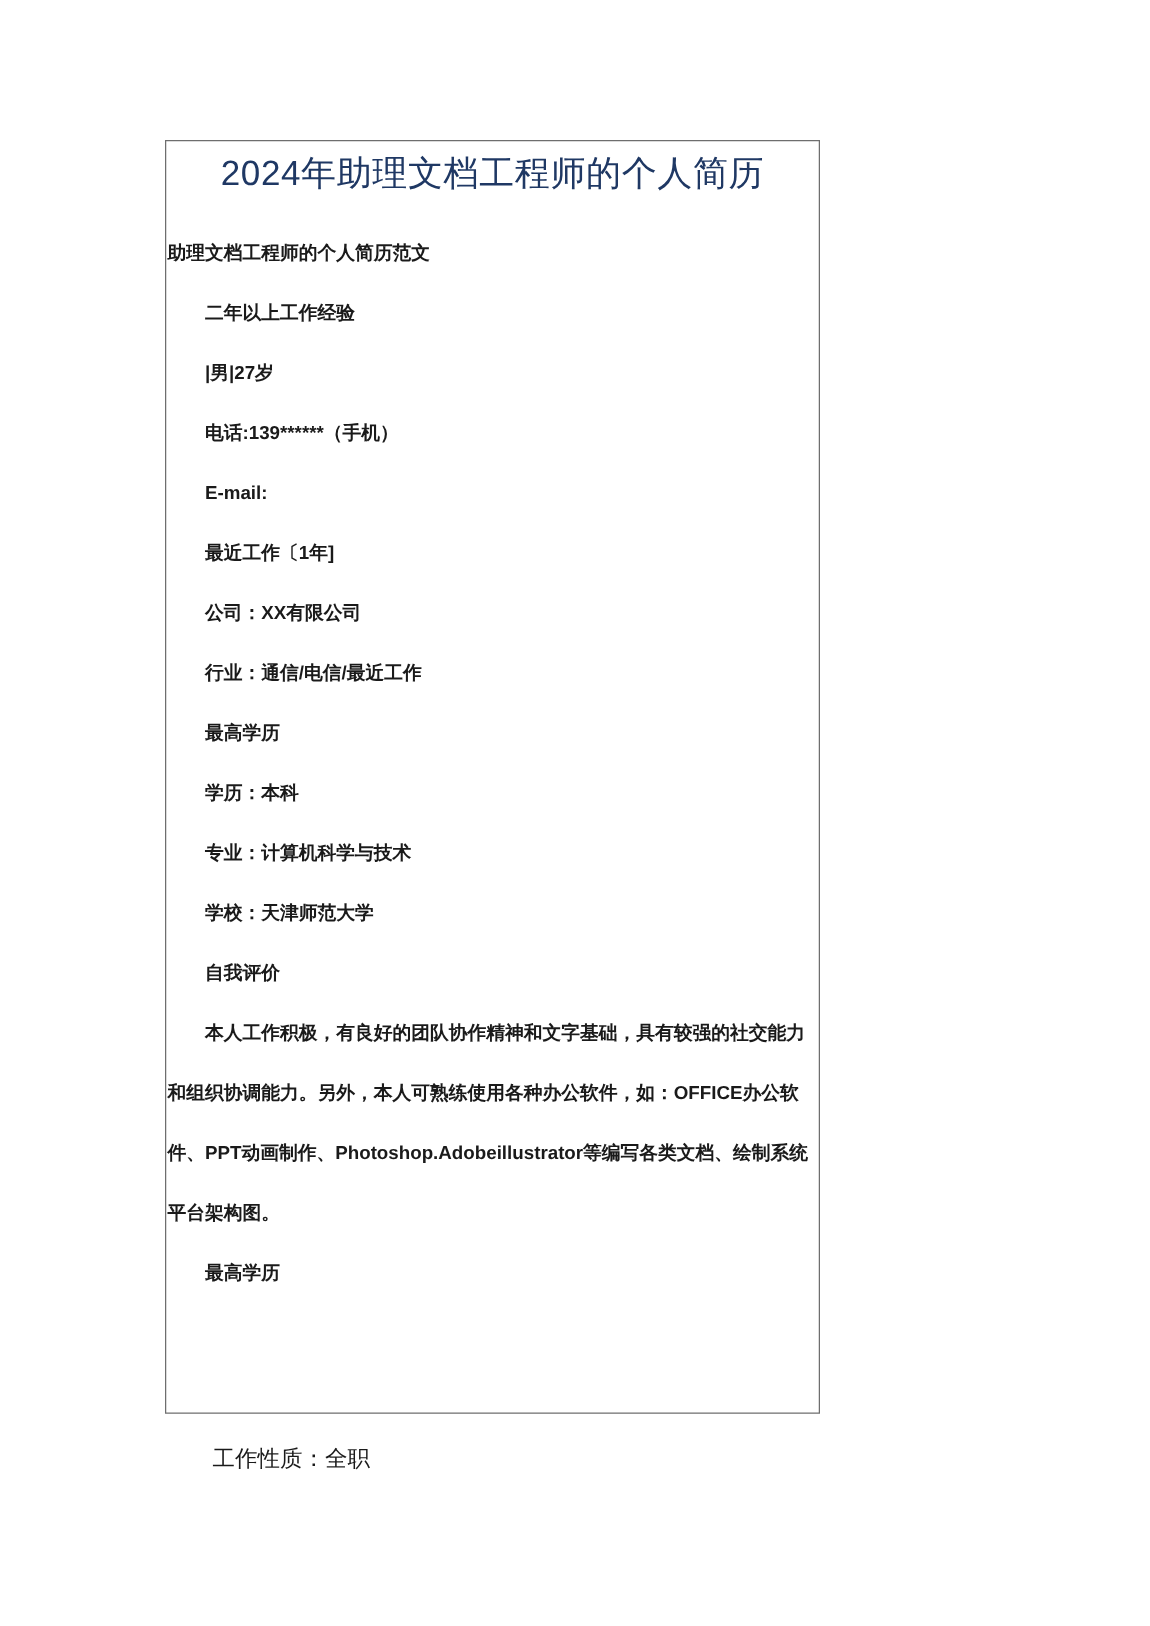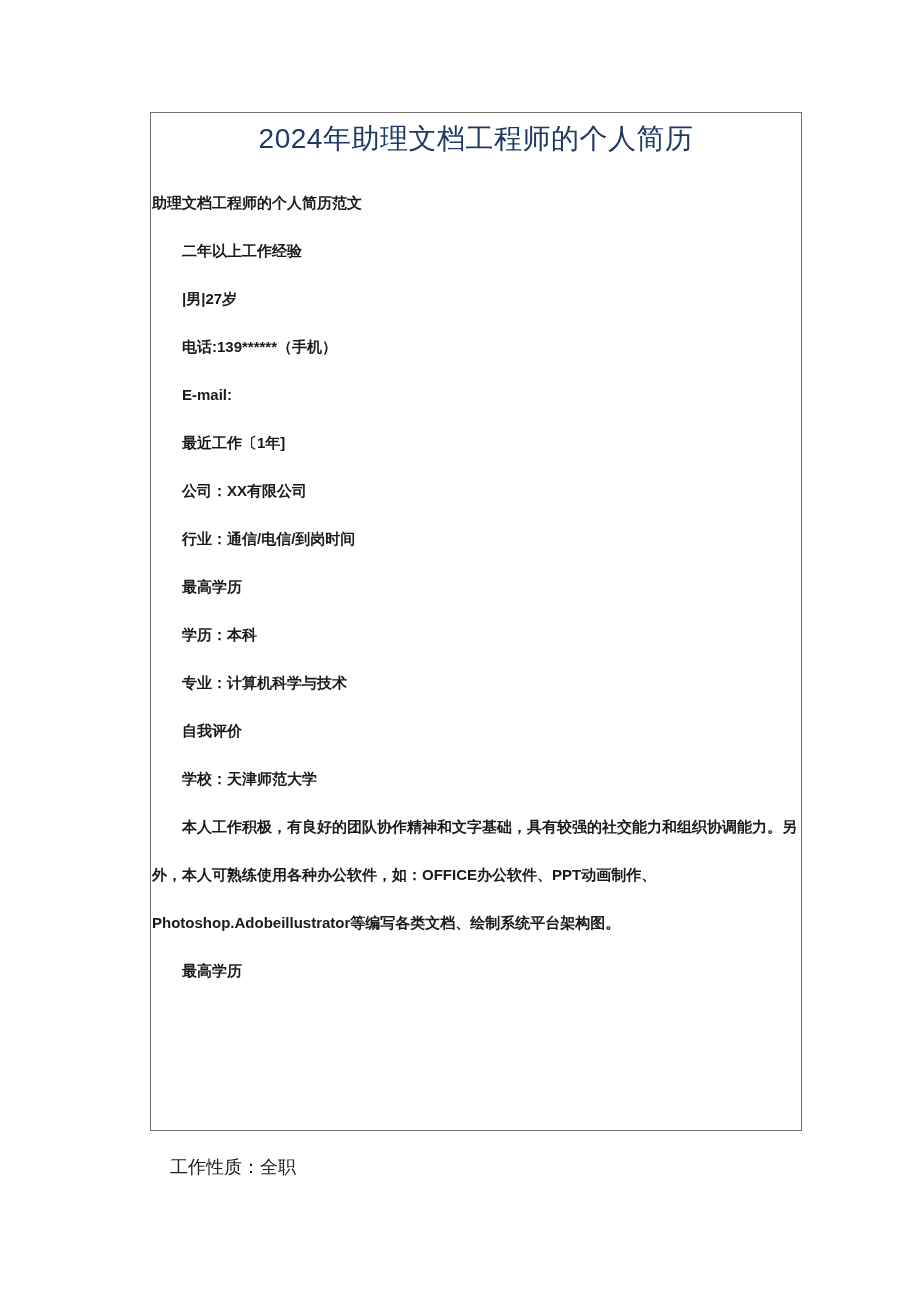--- a/index.html
+++ b/index.html
@@ -10,22 +10,22 @@
   }
   html,body{margin:0;padding:0;}
   body{
     width:920px;height:1301px;position:relative;
     background:var(--page-bg);
     color:var(--body-color);
     font-family:"Liberation Sans","DejaVu Sans",sans-serif;
     overflow:hidden;
   }
   .doc-box{
-    position:absolute;left:150px;top:112px;
-    width:652px;height:1019px;
+    position:absolute;left:132px;top:112px;
+    width:524px;height:1019px;
     border:1px solid var(--border-color);
     box-sizing:border-box;
     background:var(--page-bg);
     overflow:visible;
   }
   .title{
     margin:9px 2px 0 2px;
     font-size:28px;font-weight:400;
     color:var(--title-color);
     text-align:center;line-height:34px;
@@ -54,24 +54,24 @@
   <div class="doc-box">
     <h1 class="title">2024年助理文档工程师的个人简历</h1>
     <div class="content">
       <div class="line">助理文档工程师的个人简历范文</div>
       <div class="line indent">二年以上工作经验</div>
       <div class="line indent">|男|27岁</div>
       <div class="line indent">电话:139******（手机）</div>
       <div class="line indent">E-mail:</div>
       <div class="line indent">最近工作〔1年]</div>
       <div class="line indent">公司：XX有限公司</div>
-      <div class="line indent">行业：通信/电信/到岗时间</div>
+      <div class="line indent">行业：通信/电信/最近工作</div>
       <div class="line indent">最高学历</div>
       <div class="line indent">学历：本科</div>
       <div class="line indent">专业：计算机科学与技术</div>
+      <div class="line indent">学校：天津师范大学</div>
       <div class="line indent">自我评价</div>
-      <div class="line indent">学校：天津师范大学</div>
       <div class="para">本人工作积极，有良好的团队协作精神和文字基础，具有较强的社交能力和组织协调能力。另外，本人可熟练使用各种办公软件，如：OFFICE办公软件、PPT动画制作、Photoshop.Adobeillustrator等编写各类文档、绘制系统平台架构图。</div>
       <div class="line indent">最高学历</div>
     </div>
   </div>
   <div class="outside-line">工作性质：全职</div>
 </div>
 
 </body></html>

